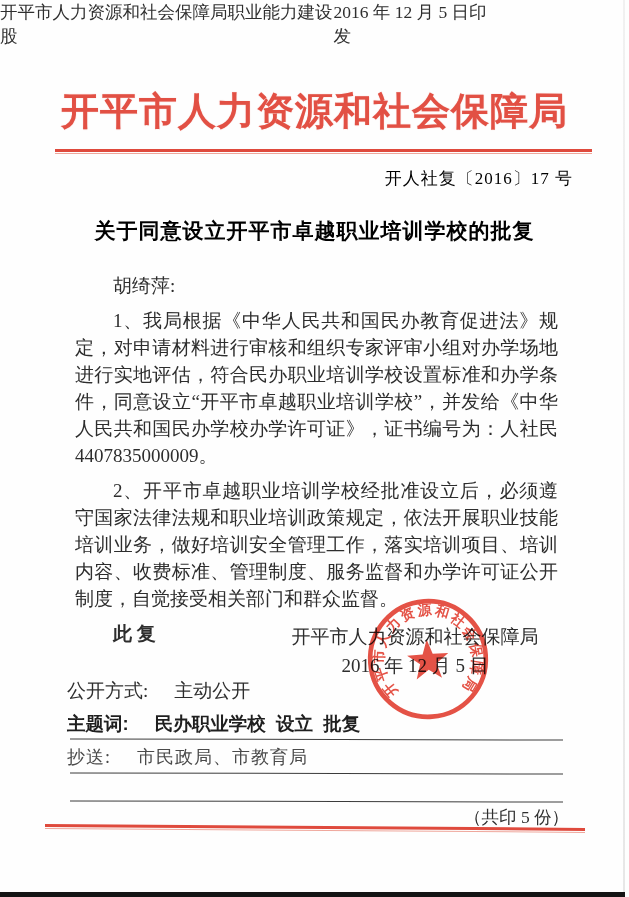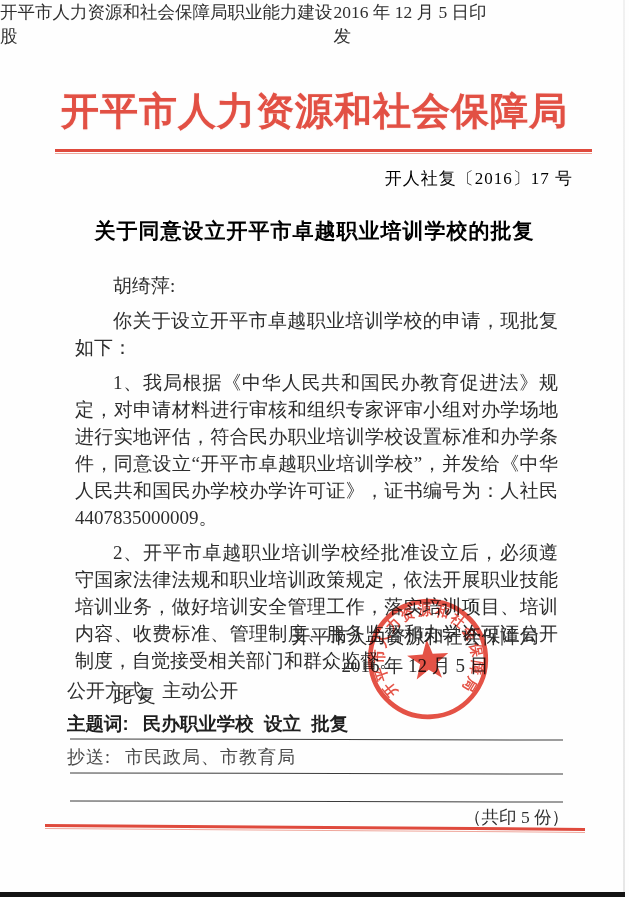--- a/index.html
+++ b/index.html
@@ -42,21 +42,21 @@
     letter-spacing:1px;white-space:nowrap;
   }
   
   .body-block{
     position:absolute;top:264px;left:67px;width:499px;
     font-size:19px;line-height:27px;color:#2d2d2d;
     text-align:justify;
   }
   .body-block p{margin:8px;text-indent:2em;}
   .salutation{margin:0 0 4px 0;text-indent:0;}
-  .closing{text-indent:2em;margin-top:0;}
+  .closing{text-indent:2em;margin-top:0;font-weight:bold;}
   
   .signature-block{
     position:absolute;top:622px;left:290px;width:250px;
     text-align:center;font-size:19px;color:#2d2d2d;line-height:29px;
   }
   
   .seal{
     position:absolute;top:595px;left:366px;width:124px;height:128px;
     opacity:.88;mix-blend-mode:multiply;
     transform:rotate(-4deg);
@@ -67,21 +67,21 @@
     font-family:"Liberation Serif","DejaVu Serif",serif;
     text-anchor:middle;
   }
   
   .row{position:absolute;left:67px;white-space:nowrap;}
   .publicity-row{top:678px;font-size:19px;}
   .keywords-row{
     top:711px;font-size:18.5px;font-weight:bold;color:#1f1f1f;
     font-family:"Liberation Sans","DejaVu Sans",sans-serif;
   }
-  .label{margin-right:14px;}
+  .label{margin-right:26px;}
   .hline{position:absolute;left:70px;width:493px;border-top:1.6px solid #3c3c3c;transform:rotate(.12deg);}
   .hline1{top:739px;}
   .hline2{top:773px;}
   .hline3{top:801px;}
   .cc-row{top:745px;font-size:18px;color:#4a4a4a;letter-spacing:1px;}
   .issuer-row{
     top:779px;left:67px;width:496px;
     display:flex;justify-content:space-between;align-items:baseline;
     font-size:17.5px;color:#2f2f2f;
   }
@@ -104,21 +104,20 @@
     <div class="thick"></div>
     <div class="thin"></div>
   </div>
 
   <div class="doc-number">开人社复〔2016〕17 号</div>
 
   <div class="doc-title">关于同意设立开平市卓越职业培训学校的批复</div>
 
   <div class="body-block">
     <p class="salutation">胡绮萍:</p>
-    <p>你关于设立开平市卓越职业培训学校的申请，现批复如下：</p>
     <p>1、我局根据《中华人民共和国民办教育促进法》规定，对申请材料进行审核和组织专家评审小组对办学场地进行实地评估，符合民办职业培训学校设置标准和办学条件，同意设立“开平市卓越职业培训学校”，并发给《中华人民共和国民办学校办学许可证》，证书编号为：人社民 4407835000009。</p>
     <p>2、开平市卓越职业培训学校经批准设立后，必须遵守国家法律法规和职业培训政策规定，依法开展职业技能培训业务，做好培训安全管理工作，落实培训项目、培训内容、收费标准、管理制度、服务监督和办学许可证公开制度，自觉接受相关部门和群众监督。</p>
     <p class="closing">此&nbsp;复</p>
   </div>
 
   <div class="signature-block">
     <div>开平市人力资源和社会保障局</div>
     <div>2016 年 12 月 5 日</div>
   </div>
 

